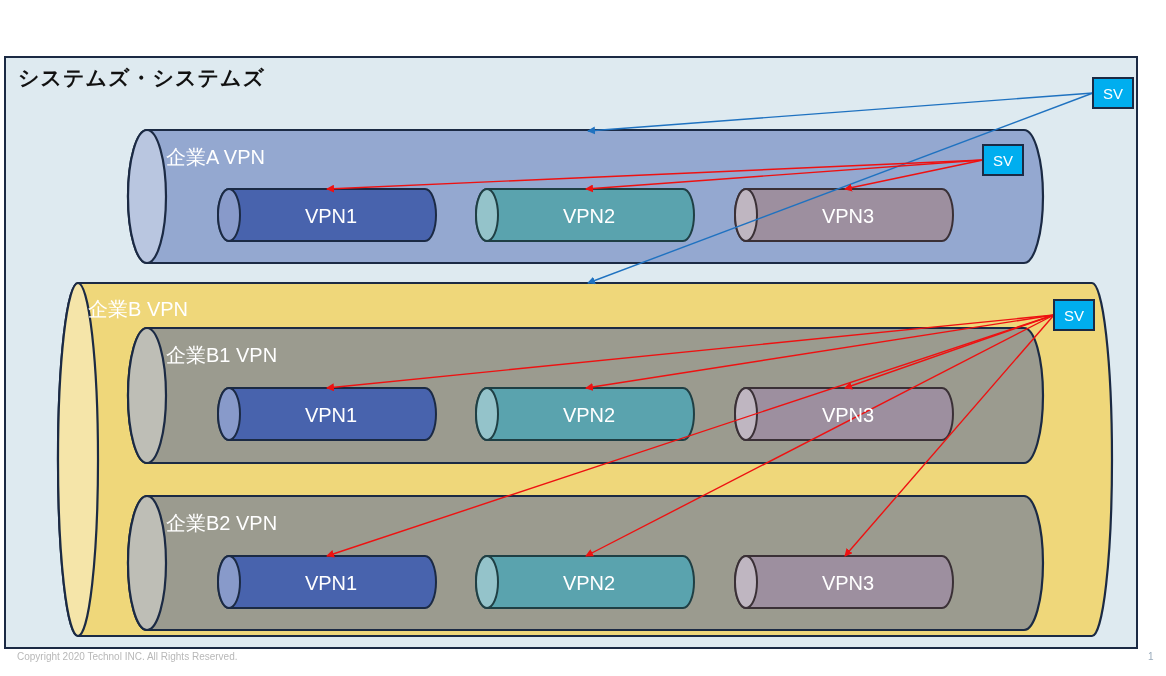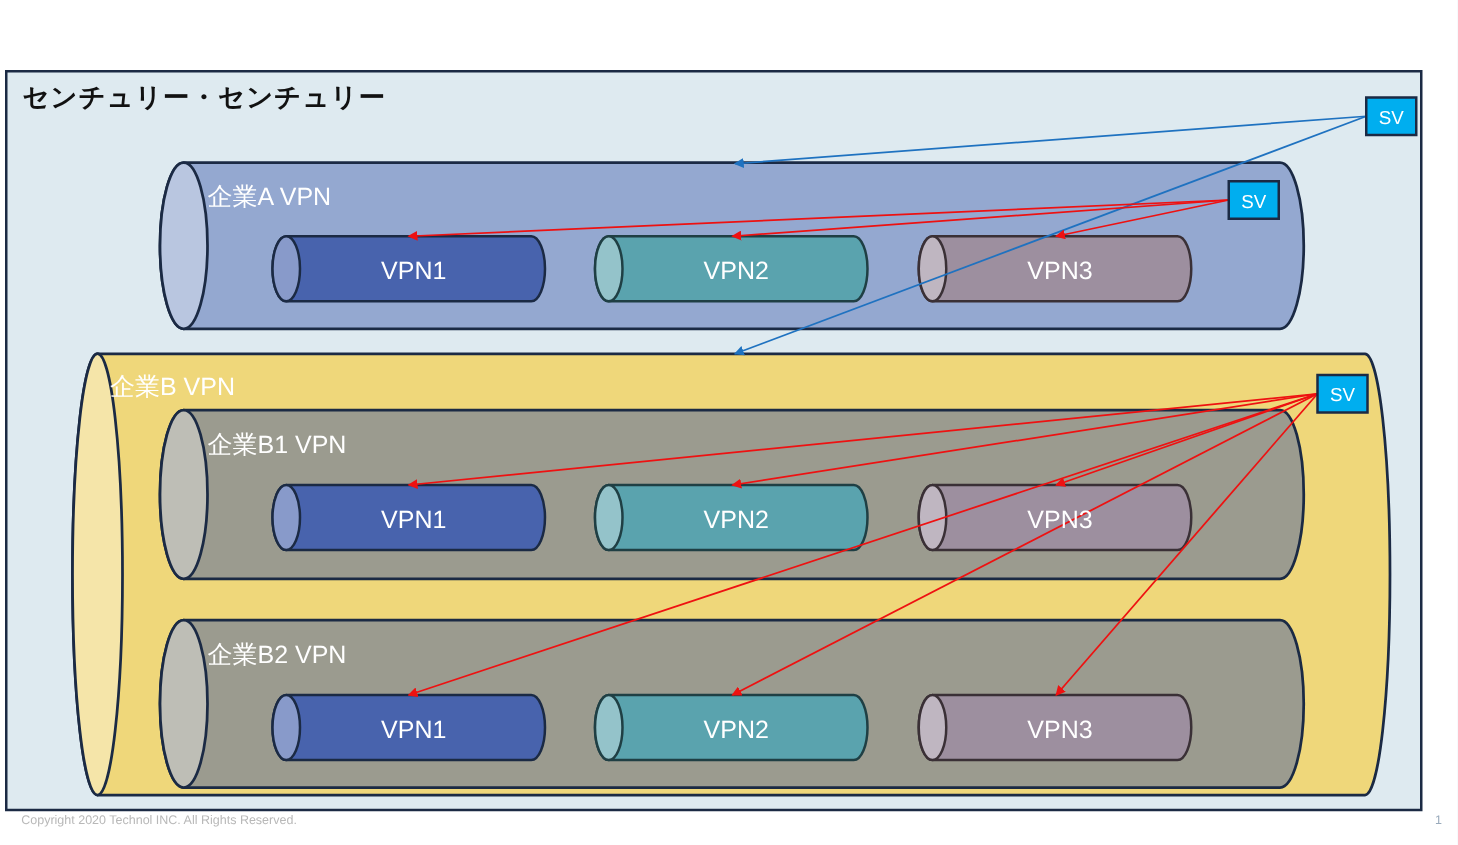--- a/index.html
+++ b/index.html
@@ -114,15 +114,15 @@
         <rect x="983" y="145" width="40" height="30" fill="#00aeef" stroke="#1b2a44" stroke-width="2"></rect>
         <text x="1003" y="166" font-size="15" fill="#fff" text-anchor="middle">SV</text>
       </g>
       <g>
         <rect x="1054" y="300" width="40" height="30" fill="#00aeef" stroke="#1b2a44" stroke-width="2"></rect>
         <text x="1074" y="321" font-size="15" fill="#fff" text-anchor="middle">SV</text>
       </g>
     </g>
 </svg>
 
-<div class="title">センチュリー・センチュリー</div>
+<div class="title">システムズ・システムズ</div>
 <div class="footer">Copyright 2020 Technol INC. All Rights Reserved.</div>
 <div class="pagenum">1</div>
 
 </body></html>

